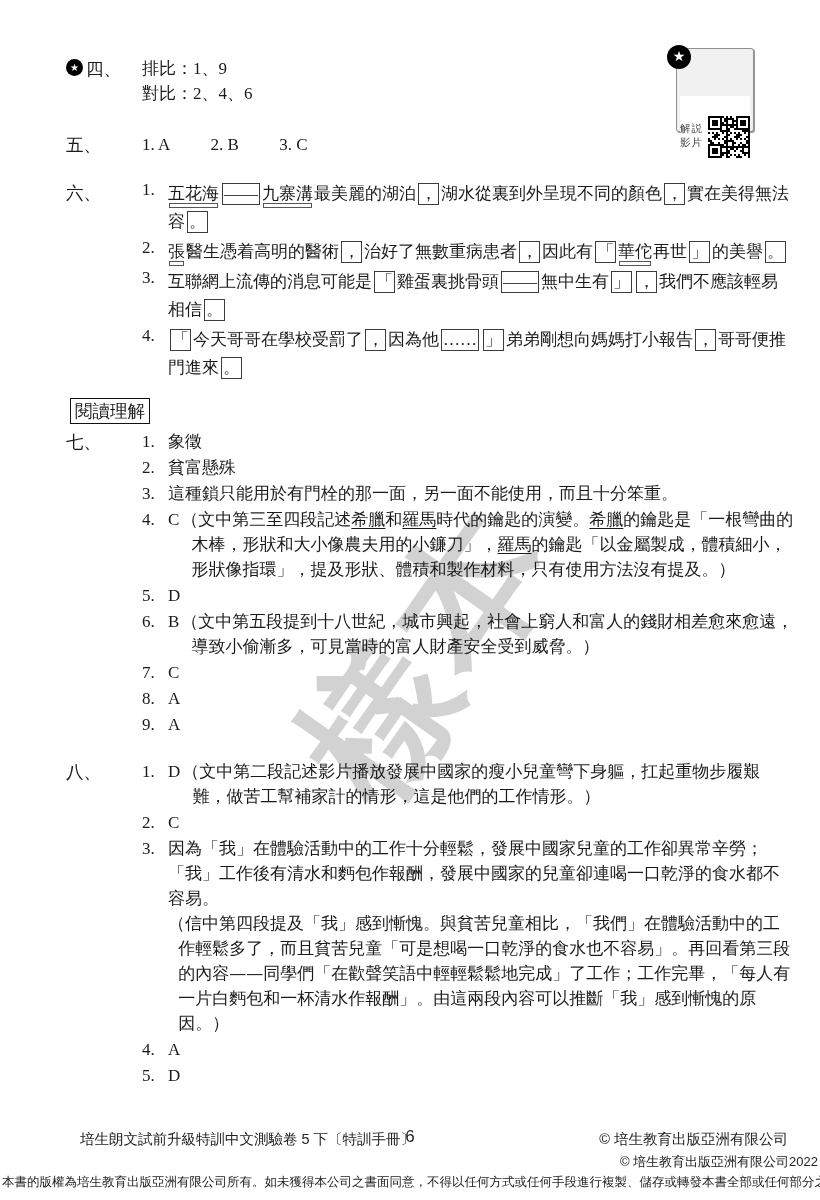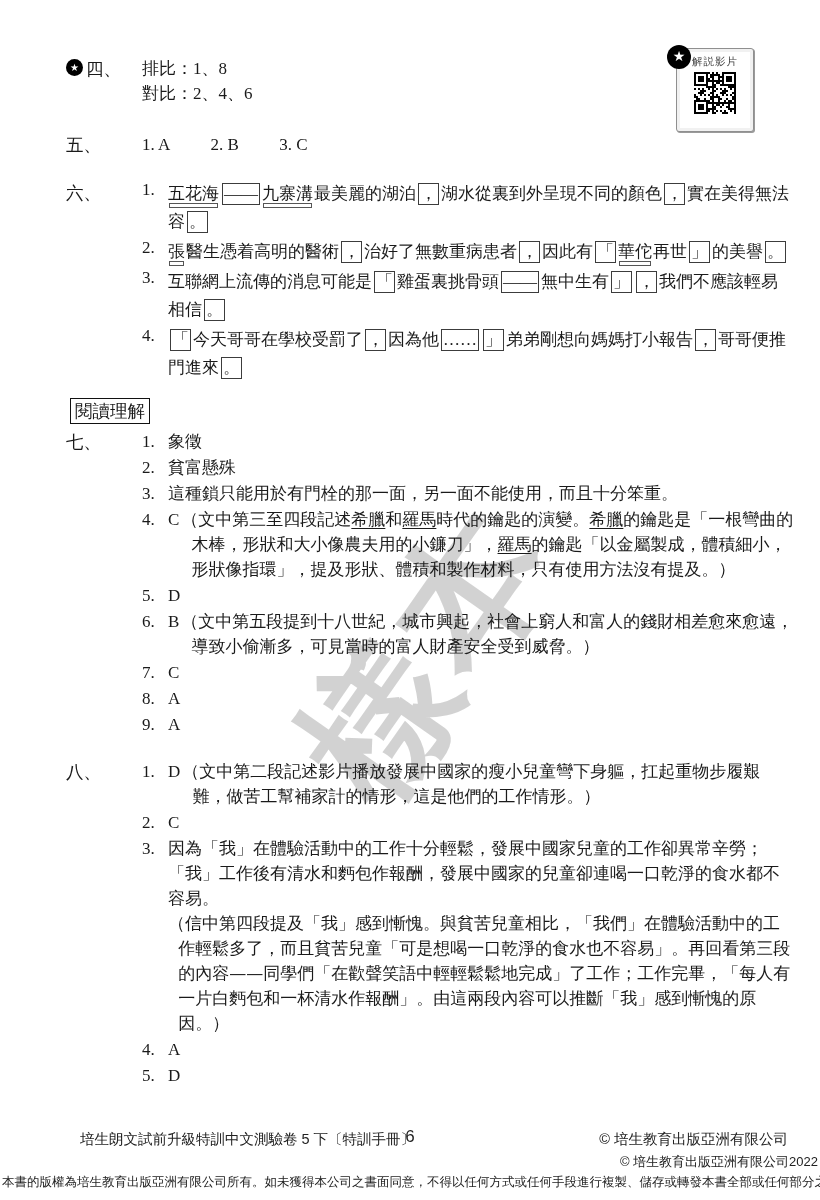--- a/index.html
+++ b/index.html
@@ -38,22 +38,22 @@
   .expl{font-family:"DejaVu Serif",serif;padding-left:.6em;text-indent:-.6em;}
   
   .rh-wrap{margin:12px 0 5px 4px;}
   .rh{display:inline-block;border:1.5px solid #111;padding:0 4px;font-size:17.5px;}
   .sec7{margin-bottom:21px;}
   .sec7 .item,.sec8 .item{margin-bottom:1px;}
   
   .qrbox{position:absolute;left:676px;top:48px;width:78px;height:84px;z-index:3;
         background:#f1f1f1;border:1px solid #8f8f8f;border-radius:3px;
         box-shadow:1px 1px 0 #9a9a9a;padding:3px;box-sizing:border-box;}
-  .qr-inner{background:#fff;width:100%;height:100%;display:flex;flex-direction:column;
-        align-items:center;box-sizing:border-box;padding-top:3px;}
+  .qr-inner{background:#fff;width:100%;height:100%;display:flex;flex-direction:row;
+        align-items:center;box-sizing:border-box;padding-top:3px;margin-top:44px;}
   .qr-label{font-family:"Liberation Sans",sans-serif;font-size:10.5px;color:#3a3a3a;letter-spacing:1px;}
   .qr-code{margin-top:3px;display:grid;grid-template-columns:repeat(21,2px);grid-template-rows:repeat(21,2px);}
   .qr-code i{display:block;}
   .qr-code i.f{background:#000;}
   .qr-star{position:absolute;left:-10px;top:-6px;width:24px;height:24px;font-size:14px;}
   
   .footer-el{position:absolute;z-index:2;font-family:"Liberation Sans",sans-serif;color:#222;}
   .f-left{left:80px;top:1130px;font-size:14.5px;}
   .f-page{left:0;right:0;top:1127px;text-align:center;font-size:17px;}
   .f-r1{right:32px;top:1130px;font-size:14.5px;}
@@ -518,21 +518,21 @@
   </div>
 
   <div class="content">
 
     <div class="sec sec4">
       <div class="sec-label">
         <span class="starbadge">★</span>
         <span>四、</span>
       </div>
       <div class="sec-body">
-        <div class="s4row">排比：1、8</div>
+        <div class="s4row">排比：1、9</div>
         <div class="s4row">對比：2、4、6</div>
       </div>
     </div>
 
     <div class="sec sec5">
       <div class="sec-label">
         <span>五、</span>
       </div>
       <div class="sec-body">
         <span class="ans">1. A</span>

